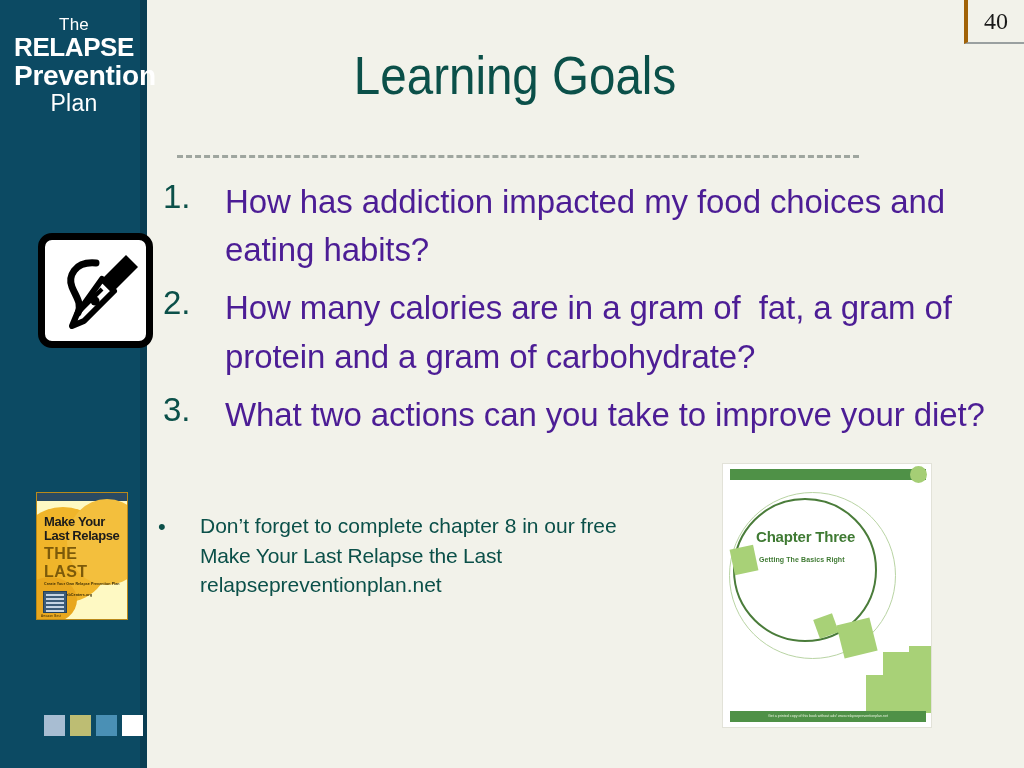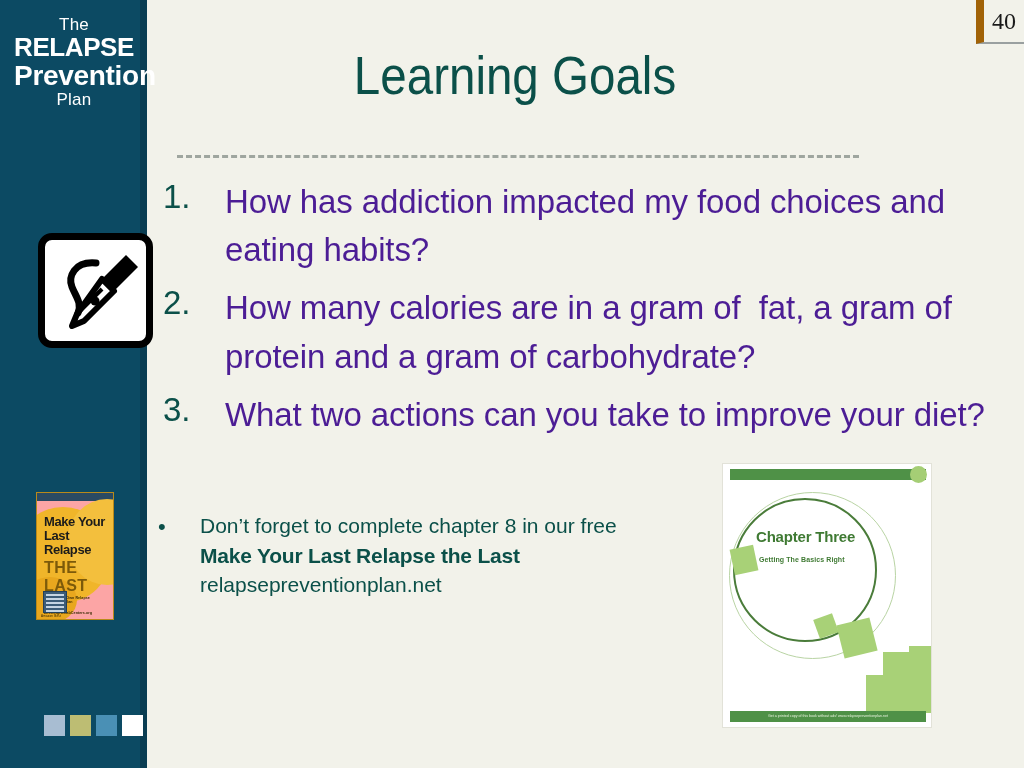--- a/index.html
+++ b/index.html
@@ -54,21 +54,21 @@
     font-size: 26px;
     font-weight: bold;
     letter-spacing: -.4px;
   }
   .logo .l-prevention {
     font-size: 28px;
     font-weight: bold;
     letter-spacing: -.3px;
   }
   .logo .l-plan {
-    font-size: 17px;
+    font-size: 23px;
     font-weight: 400;
     letter-spacing: .2px;
   }
 
   
   .pen-icon {
     position: absolute;
     left: 38px;
     top: 233px;
     width: 115px;
@@ -82,23 +82,23 @@
     border-radius: 14px;
     box-sizing: border-box;
   }
   .pen-icon svg { position: absolute; inset: 0; }
 
   
   .book {
     position: absolute;
     left: 36px;
     top: 492px;
-    width: 78px;
+    width: 92px;
     height: 128px;
-    background: #fca5a5;
+    background: #fef9c3;
     border: 1px solid #b9891a;
     box-sizing: border-box;
     overflow: hidden;
   }
   .book .bk-top {
     position: absolute; left: 0; top: 0; right: 0; height: 8px;
     background: #2a4a63;
   }
   .book .bk-blob1 {
     position: absolute; left: -22px; top: 14px;
@@ -180,24 +180,24 @@
     display: block;
     width: 21px;
     height: 21px;
   }
 
   
   .page-num {
     position: absolute;
     right: 0;
     top: 0;
-    width: 48px;
+    width: 60px;
     height: 44px;
     background: #f2f2ea;
-    border-left: 8px solid #a16207;
+    border-left: 4px solid #a16207;
     border-bottom: 2px solid #9aa0a0;
     box-sizing: border-box;
     display: flex;
     align-items: center;
     justify-content: center;
     font-size: 24px;
     color: #1a1a1a;
     font-family: "Liberation Serif", serif;
   }
 
@@ -270,21 +270,21 @@
     flex: 1;
     color: #0b5049;
   }
   .bullet-block .b-line {
     font-size: 21px;
     line-height: 1.37;
     font-family: "Liberation Sans", sans-serif;
   }
   .bullet-block .b-bold {
     font-size: 21px;
-    font-weight: bold;
+    font-weight: normal;
     line-height: 1.45;
     letter-spacing: -.2px;
   }
   .bullet-block .b-url {
     font-size: 21px;
     line-height: 1.3;
   }
 
   
   .chapter {

